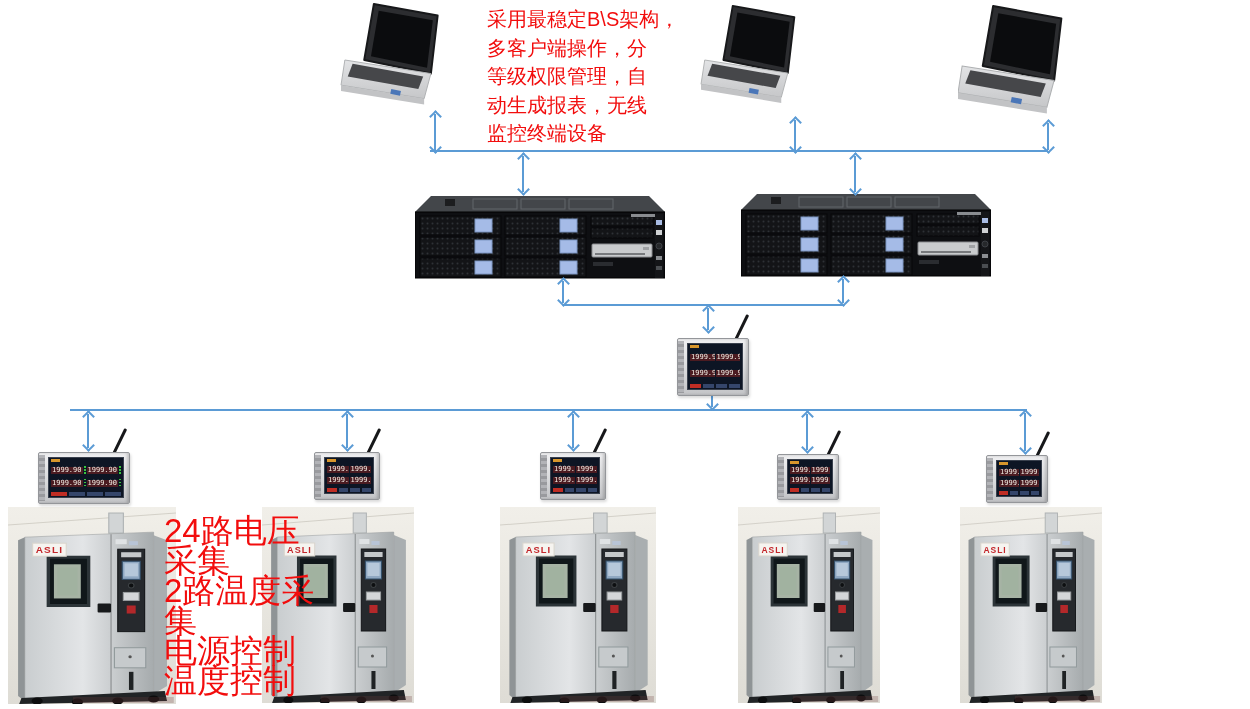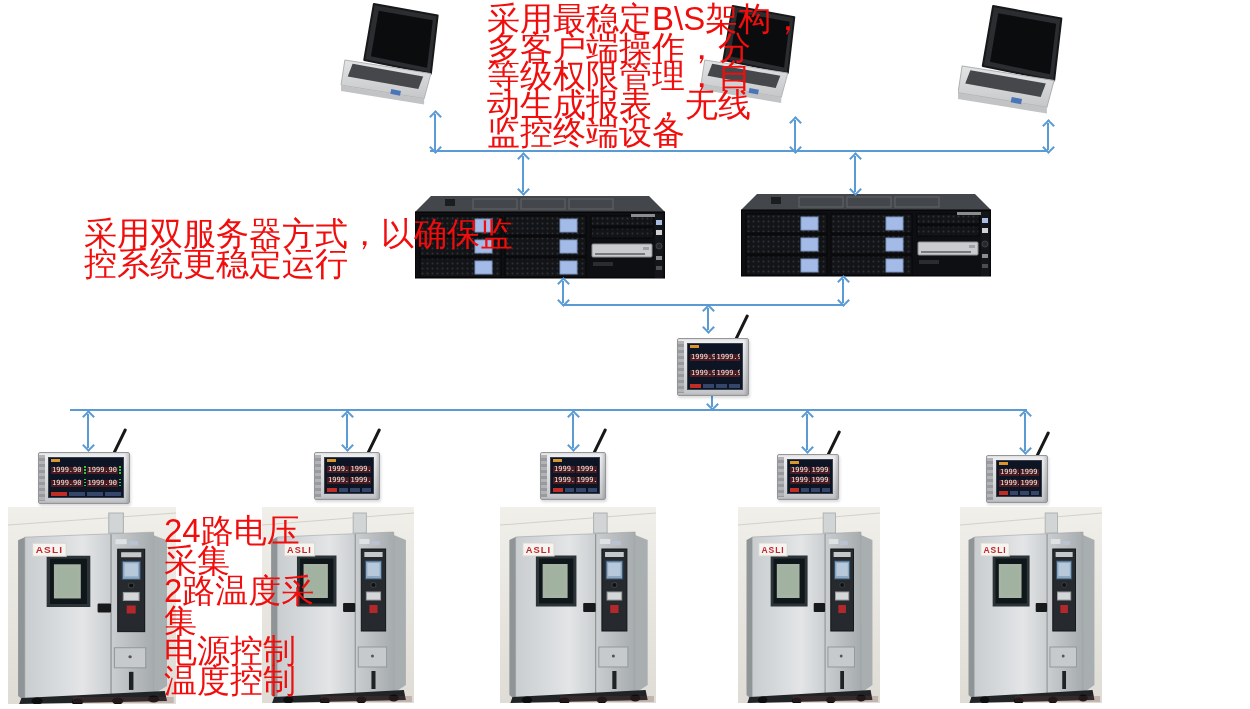--- a/index.html
+++ b/index.html
@@ -6,21 +6,21 @@
     --blue:#5b9bd5;
     --red:#f20d0d;
   }
   html,body{margin:0;padding:0;background:#fff;}
   #stage{
     position:relative;width:1250px;height:709px;background:#fff;overflow:hidden;
     font-family:"Liberation Sans","DejaVu Sans",sans-serif;
   }
   .note{
     position:absolute;color:var(--red);white-space:pre-line;z-index:6;
-    font-size:33px;line-height:29px;letter-spacing:0;
+    font-size:20px;line-height:29px;letter-spacing:0;
   }
   .hline{position:absolute;height:2px;background:var(--blue);z-index:2}
   .varr{position:absolute;width:12px;z-index:3}
   .varr i{position:absolute;left:5px;top:2px;bottom:2px;width:2px;background:var(--blue)}
   .varr b{position:absolute;left:2px;width:7px;height:7px}
   .varr b.up{top:0;border-left:2px solid var(--blue);border-top:2px solid var(--blue);transform:rotate(45deg)}
   .varr b.dn{bottom:0;border-right:2px solid var(--blue);border-bottom:2px solid var(--blue);transform:rotate(45deg)}
   .imgblock{position:absolute;z-index:1}
   .imgblock svg{display:block;width:100%;height:100%}
 
@@ -71,22 +71,20 @@
         <stop offset="1" stop-color="#c6c7c9"></stop>
       </linearGradient>
     </defs>
   </svg>
 
   <div class="note" style="left:487px;top:5px;line-height:28.5px">采用最稳定B\S架构，
 多客户端操作，分
 等级权限管理，自
 动生成报表，无线
 监控终端设备</div>
-  <div class="note" style="left:84px;top:219px;line-height:30px">采用双服务器方式，以确保监
-控系统更稳定运行</div>
   <div class="note" style="left:164px;top:516px;font-size:33px;line-height:30px">24路电压
 采集
 2路温度采
 集
 电源控制
 温度控制</div>
 
   <div class="hline" style="left:430px;top:150px;width:618px"></div>
   <div class="hline" style="left:563px;top:304px;width:280px"></div>
   <div class="hline" style="left:70px;top:409px;width:957px"></div>

